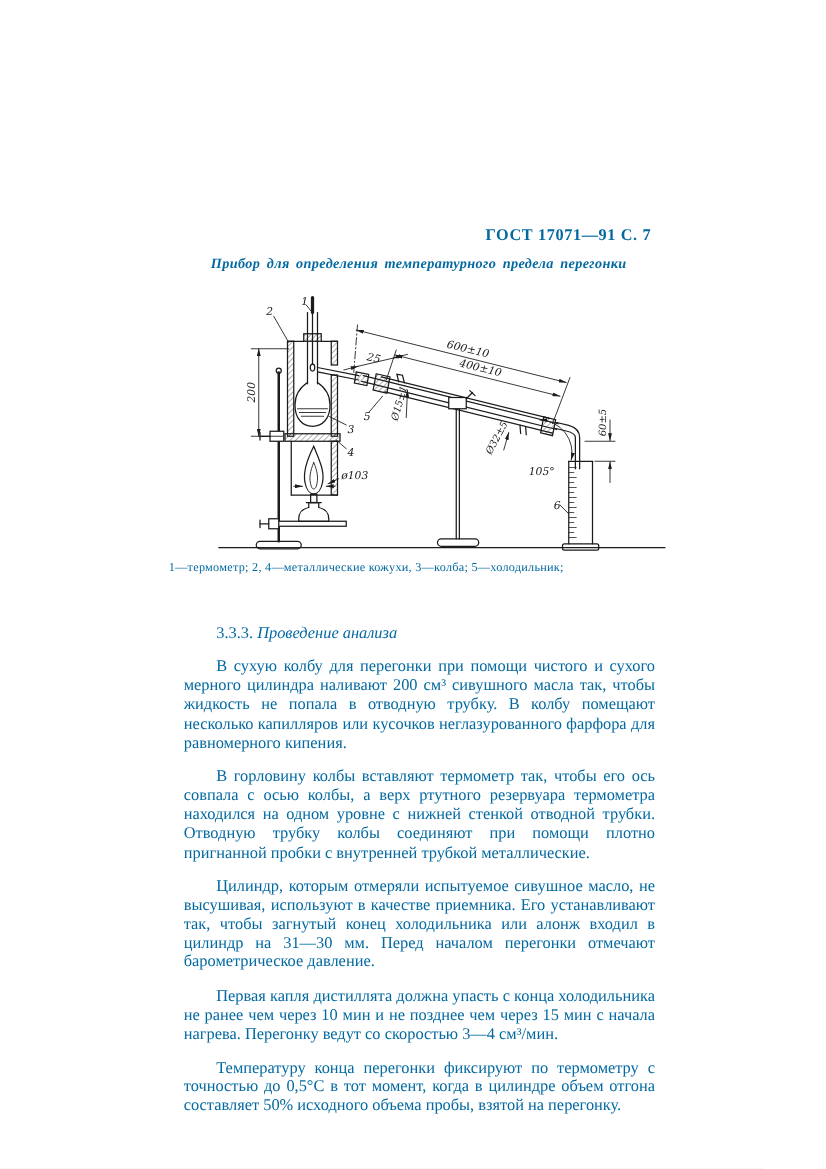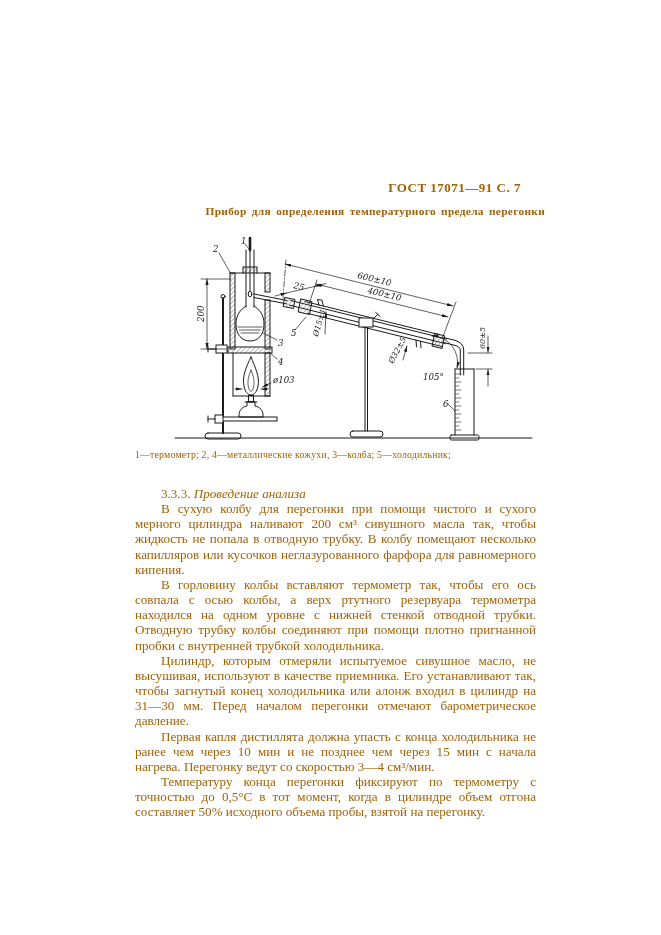--- a/index.html
+++ b/index.html
@@ -2,45 +2,45 @@
 <html><head>
 <meta charset="utf-8">
 <style>
   html,body{margin:0;padding:0;background:#e8e8e8;}
   .page{
     position:relative;
     width:661px;height:935px;
     background:#ffffff;
     margin:0 auto;
     font-family:"Liberation Serif", serif;
-    color:#a16207;
+    color:#0369a1;
     overflow:hidden;
   }
   .header{
     position:absolute;top:180px;left:135px;width:400px;
     text-align:right;font-weight:bold;font-size:13px;
     letter-spacing:0.5px;padding-right:14px;box-sizing:border-box;
     white-space:nowrap;
   }
   .fig-title{
     position:absolute;top:205px;left:125px;width:420px;
-    text-align:right;font-weight:bold;font-size:11.4px;
-    letter-spacing:0.3px;word-spacing:2px;
+    text-align:center;font-weight:bold;font-size:11.4px;
+    letter-spacing:0.3px;word-spacing:2px;font-style:italic;
   }
   .figure{position:absolute;top:236px;left:135px;width:400px;height:212px;}
   .caption{
     position:absolute;top:449px;left:135px;width:400px;
     font-size:9.8px;line-height:11.5px;
     letter-spacing:0.2px;
   }
   .body{
     position:absolute;top:486px;left:135px;width:401px;
     font-size:13.1px;line-height:15.15px;text-align:justify;
   }
-  .body p{margin:0;text-indent:26px;}
+  .body p{margin:12px;text-indent:26px;}
   .sec-head{font-size:13.1px;}
   .sec-head .it{font-style:italic;}
   svg text{
     font-family:"DejaVu Serif", serif;
     font-style:italic;font-size:8.6px;fill:#1b1b1b;
   }
   svg .small{font-size:8px;}
 </style>
 </head>
 <body>
@@ -244,19 +244,19 @@
     </svg>
   </div>
 
   <div class="caption">
     <div>1—термометр; 2, 4—металлические кожухи, 3—колба; 5—холодильник;</div>
   </div>
 
   <div class="body">
     <p class="sec-head"><span>3.3.3.</span> <span class="it">Проведение анализа</span></p>
     <p>В сухую колбу для перегонки при помощи чистого и сухого мерного цилиндра наливают 200 см³ сивушного масла так, чтобы жидкость не попала в отводную трубку. В колбу помещают несколько капилляров или кусочков неглазурованного фарфора для равномерного кипения.</p>
-    <p>В горловину колбы вставляют термометр так, чтобы его ось совпала с осью колбы, а верх ртутного резервуара термометра находился на одном уровне с нижней стенкой отводной трубки. Отводную трубку колбы соединяют при помощи плотно пригнанной пробки с внутренней трубкой холодильника.</p>
+    <p>В горловину колбы вставляют термометр так, чтобы его ось совпала с осью колбы, а верх ртутного резервуара термометра находился на одном уровне с нижней стенкой отводной трубки. Отводную трубку колбы соединяют при помощи плотно пригнанной пробки с внутренней трубкой металлические.</p>
     <p>Цилиндр, которым отмеряли испытуемое сивушное масло, не высушивая, используют в качестве приемника. Его устанавливают так, чтобы загнутый конец холодильника или алонж входил в цилиндр на 31—30 мм. Перед началом перегонки отмечают барометрическое давление.</p>
     <p>Первая капля дистиллята должна упасть с конца холодильника не ранее чем через 10 мин и не позднее чем через 15 мин с начала нагрева. Перегонку ведут со скоростью 3—4 см³/мин.</p>
     <p>Температуру конца перегонки фиксируют по термометру с точностью до 0,5°С в тот момент, когда в цилиндре объем отгона составляет 50% исходного объема пробы, взятой на перегонку.</p>
   </div>
 
 </div>
 
 </body></html>

